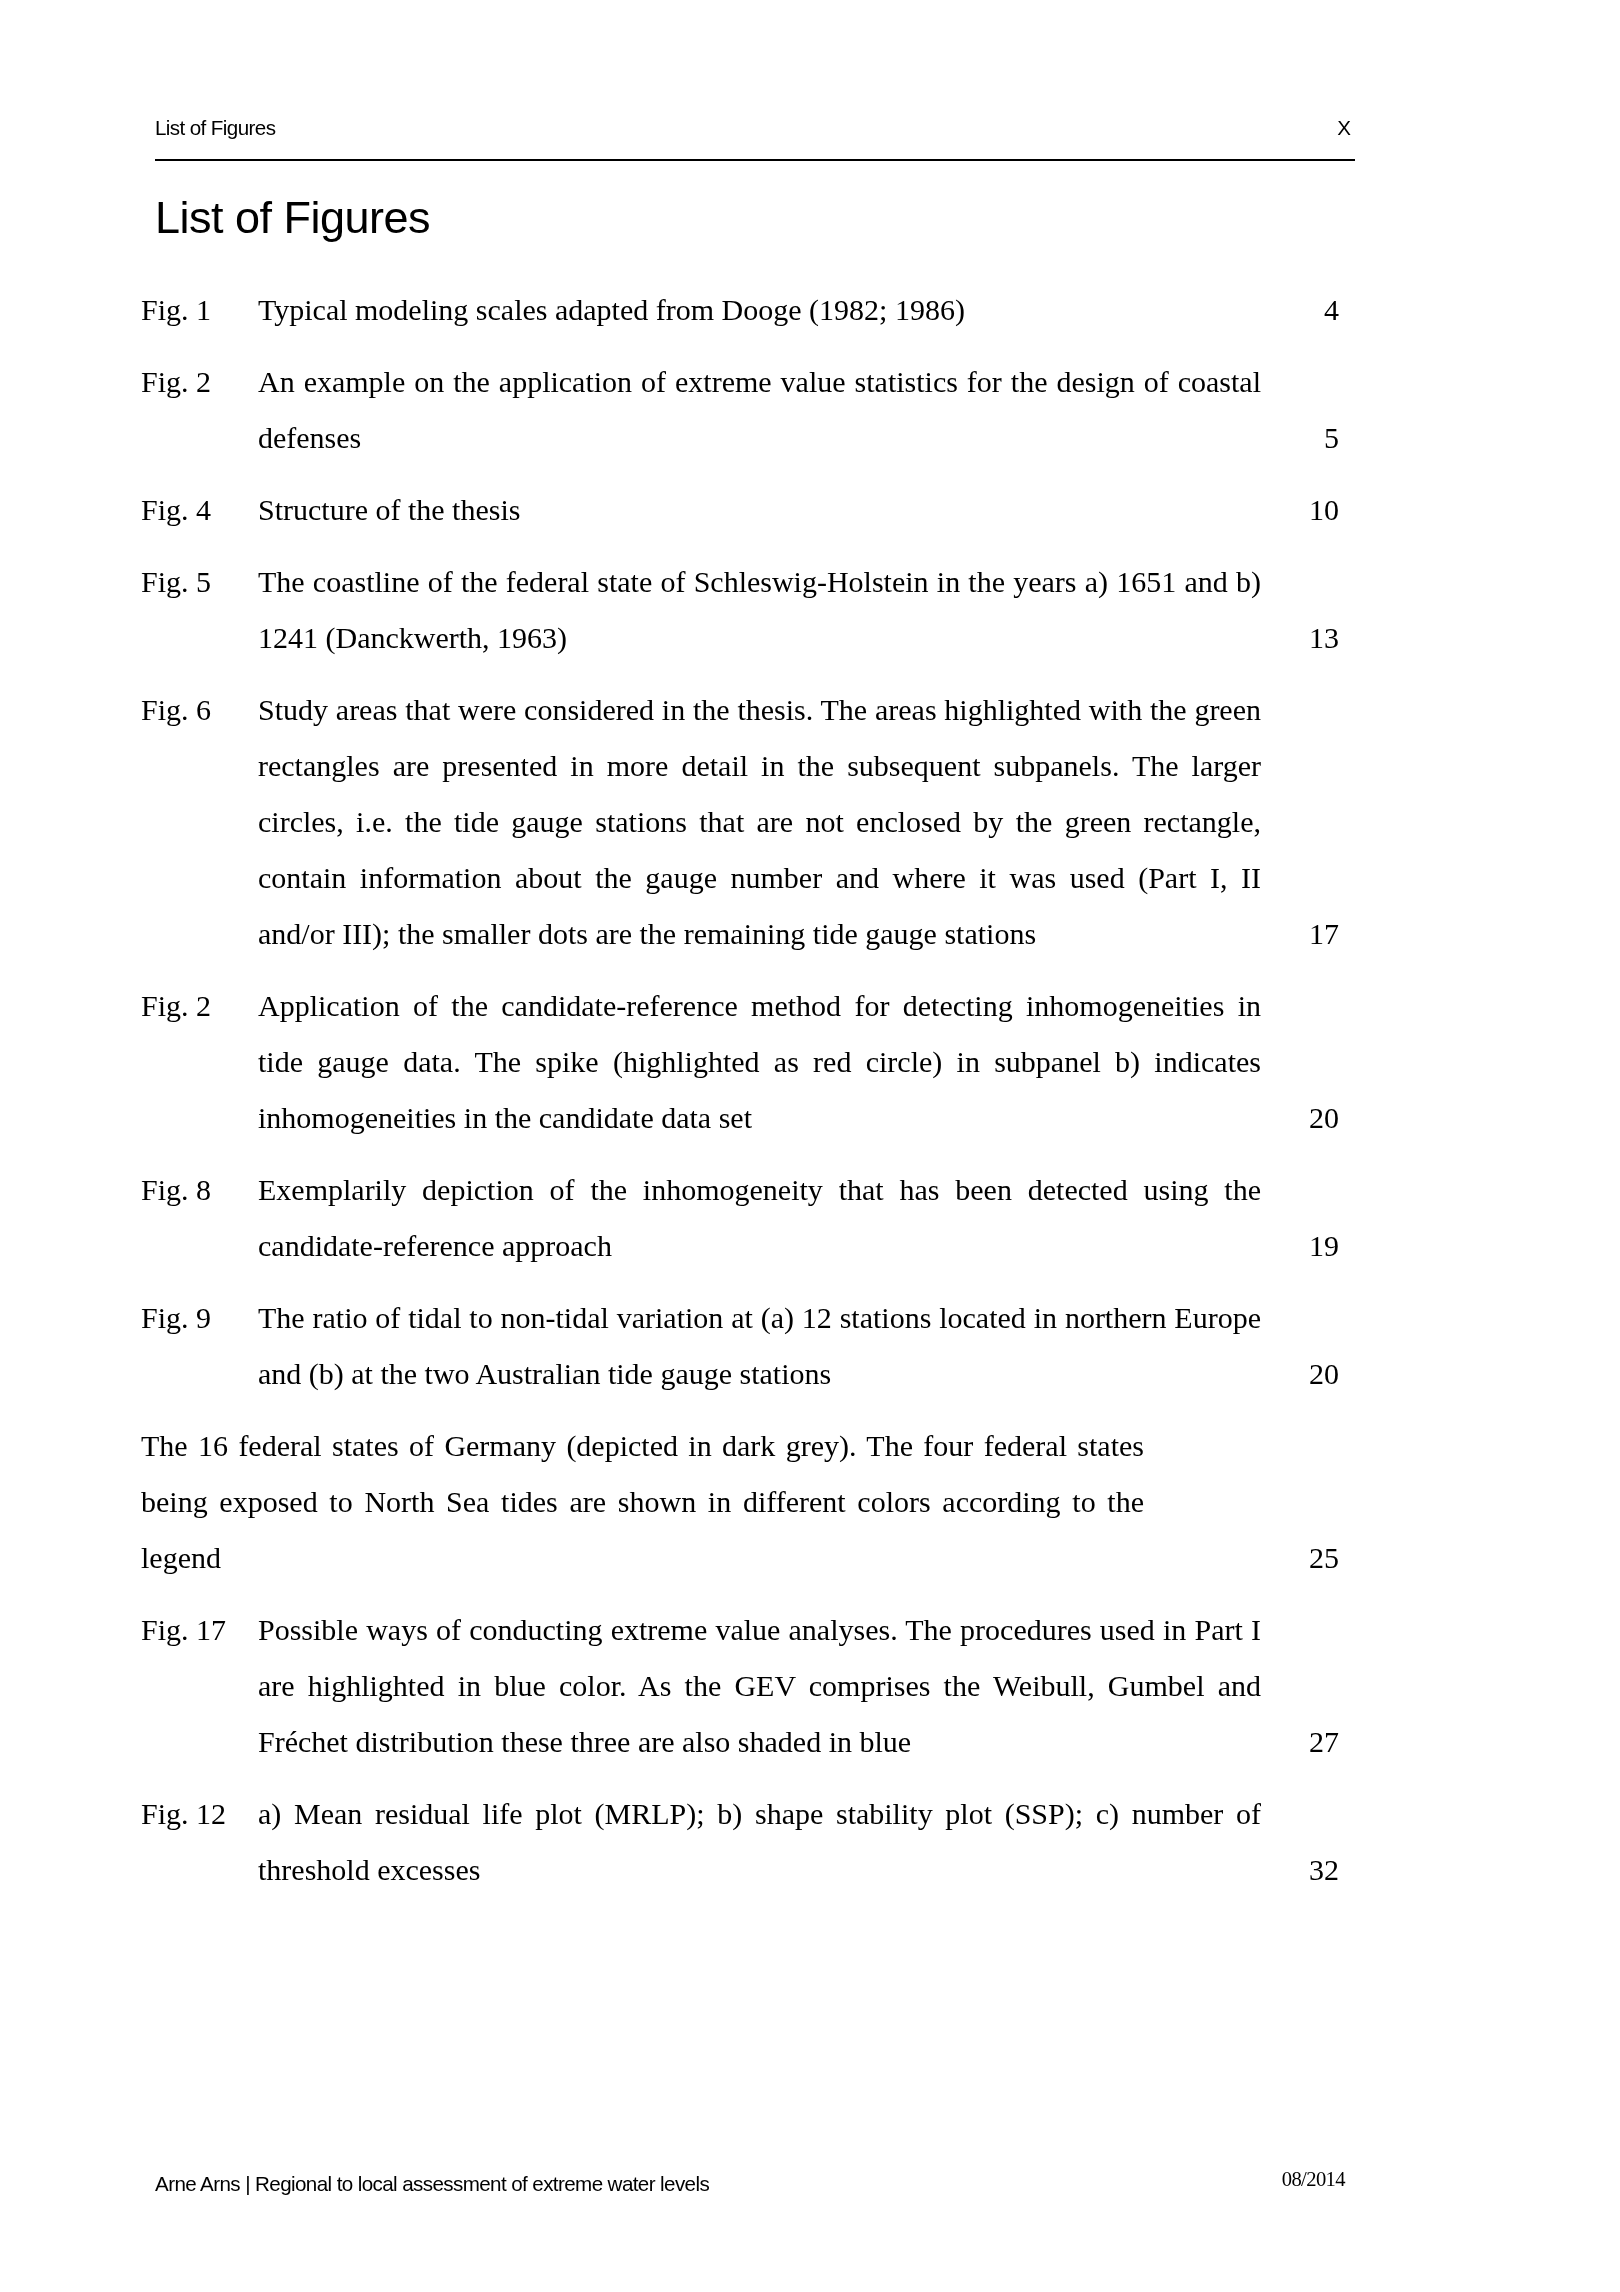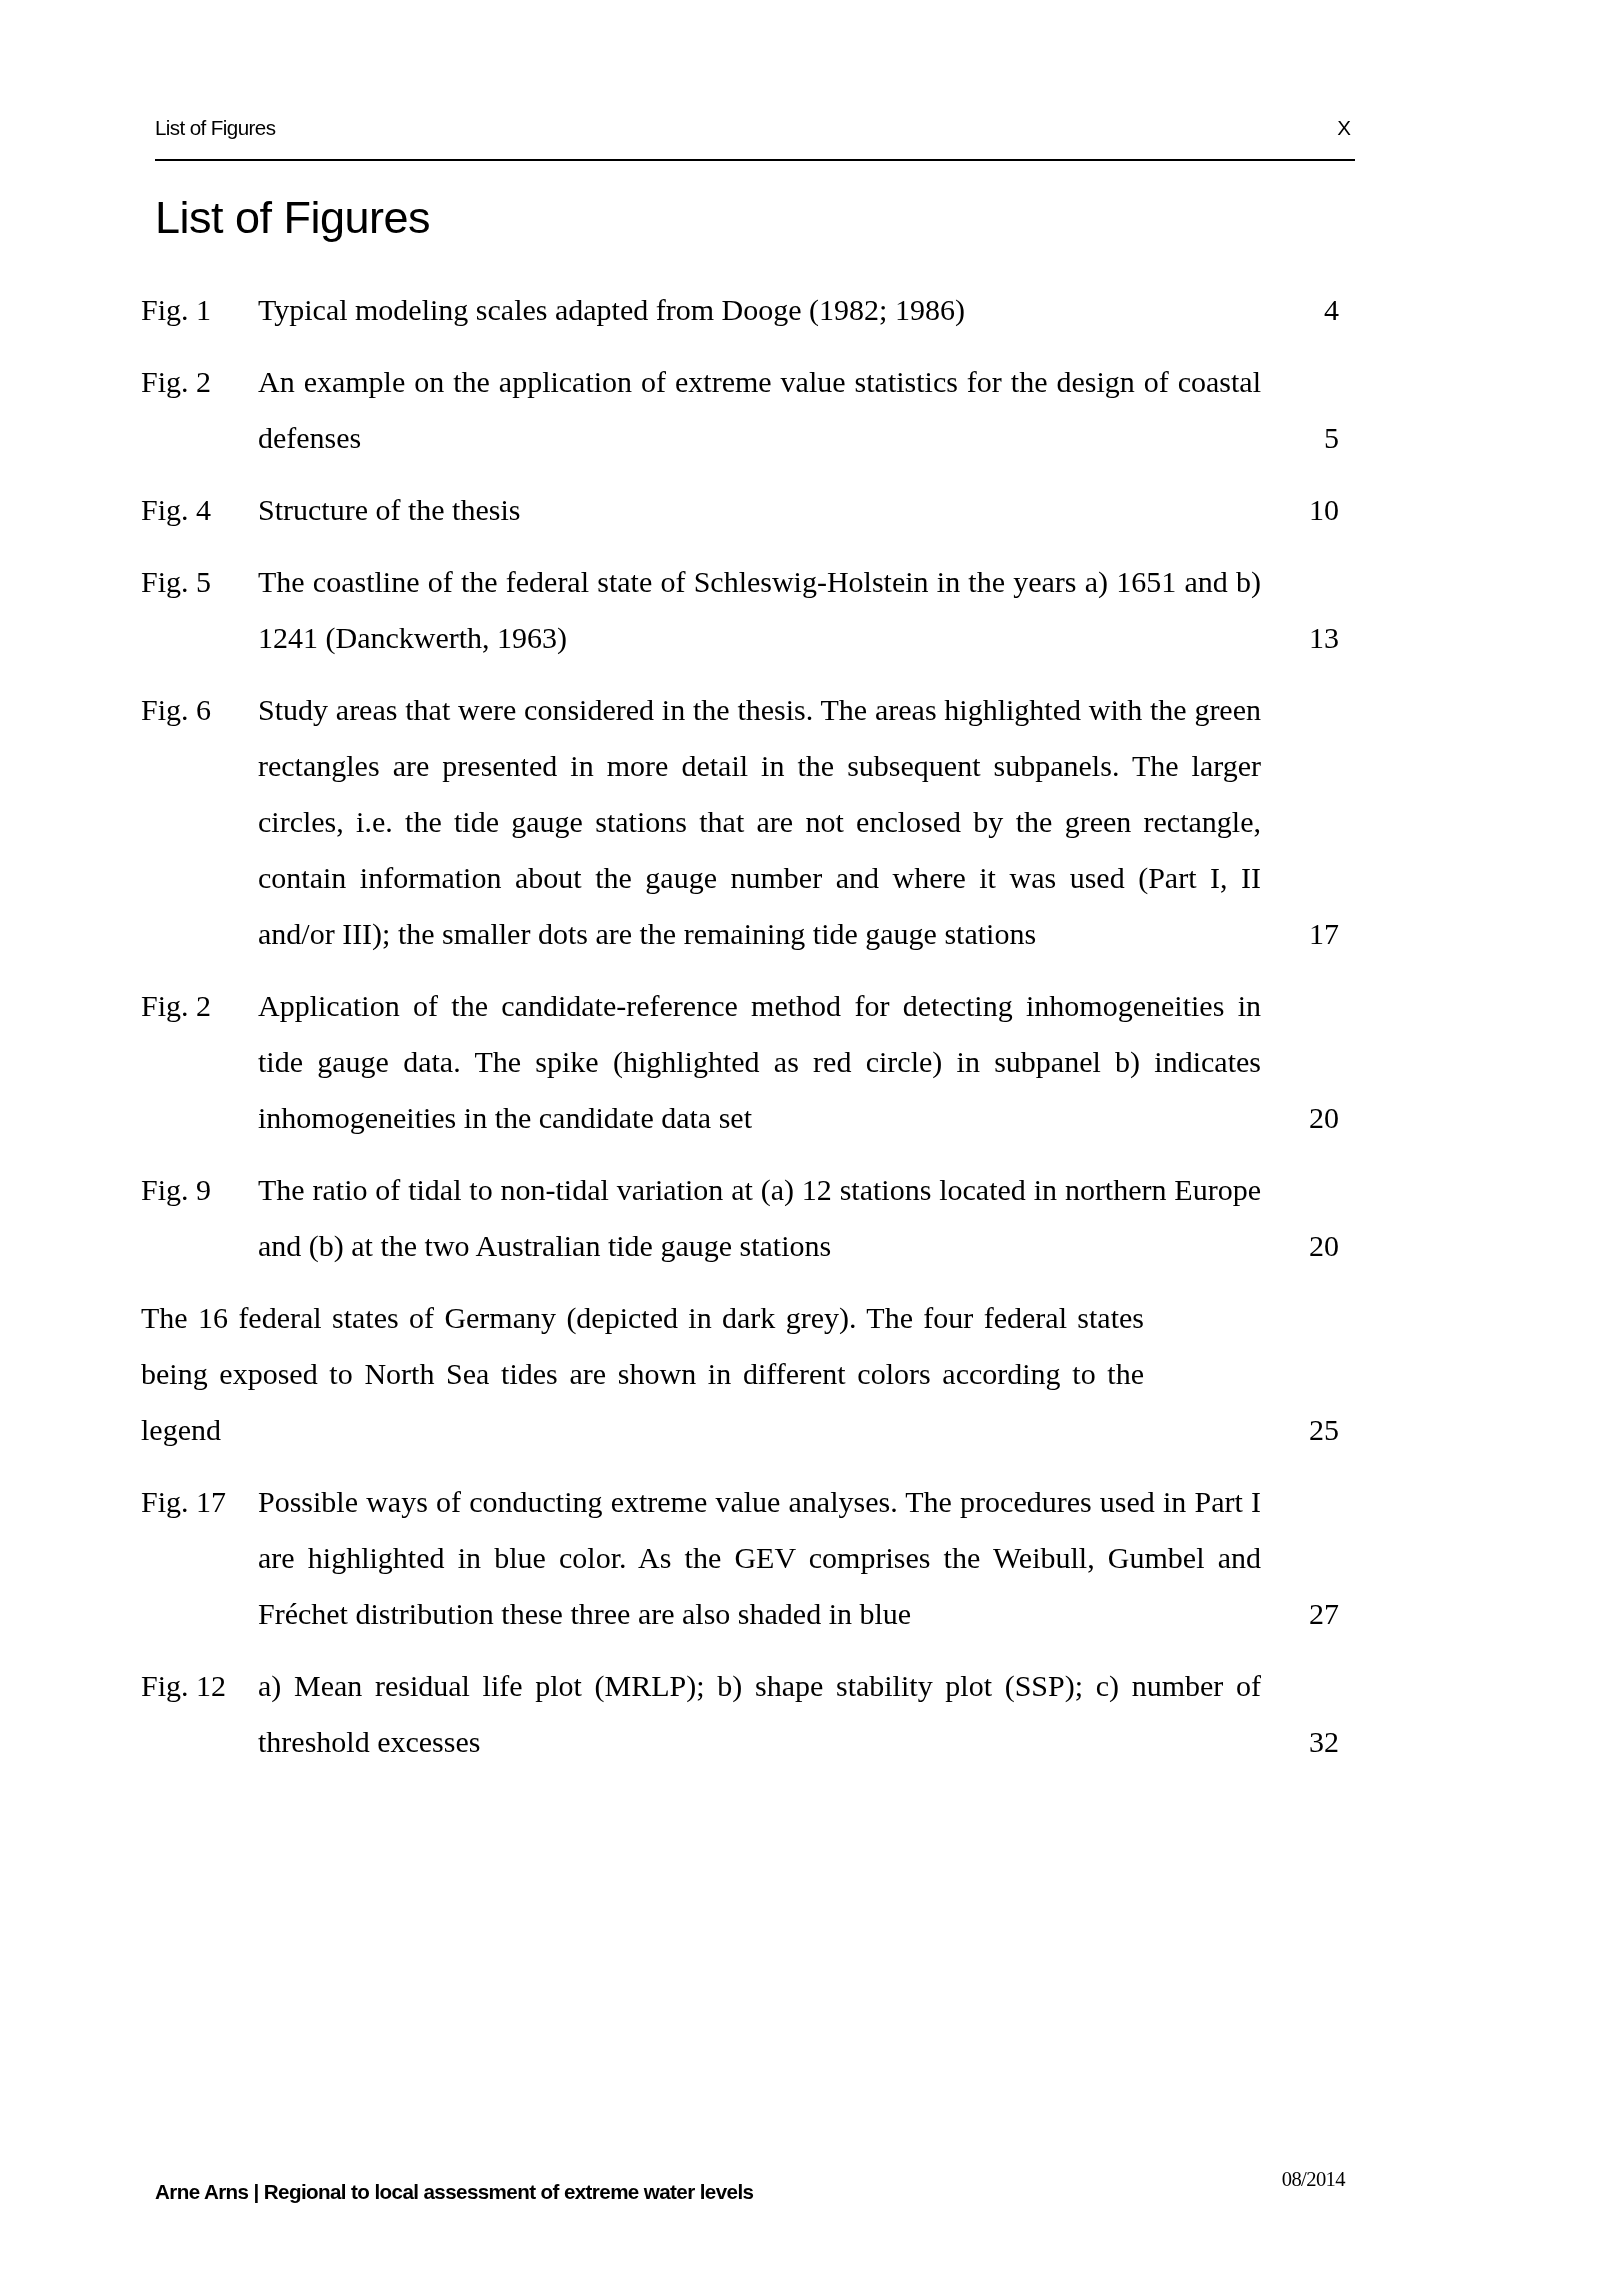--- a/index.html
+++ b/index.html
@@ -22,21 +22,21 @@
     font-family: "Liberation Serif", serif; font-size: 30px; line-height: 56px;
   }
   .fig-entry { position: relative; display: flex; margin-bottom: 16px; }
   .fig-label { width: 117px; flex: 0 0 117px; white-space: nowrap; }
   .fig-text { width: 1003px; flex: 0 0 1003px; text-align: justify; }
   .fig-page { position: absolute; right: 0; bottom: 0; text-align: right; }
   .page-footer {
     position: absolute; left: 155px; top: 2168px; width: 1198px;
     font-family: "Liberation Sans", sans-serif; font-size: 20.6px; letter-spacing: -0.6px;
   }
-  .page-footer .ftr-left { position: absolute; left: 0; top: 12px; font-weight: bold; }
+  .page-footer .ftr-left { position: absolute; left: 0; top: 4px; }
   .page-footer .ftr-right { position: absolute; right: 8px; top: 0; font-family: Liberation Serif, serif; }
 </style>
 </head>
 <body>
 
 <div class="page-header">
   <span class="hdr-left">List of Figures</span>
   <span class="hdr-right">X</span>
 </div>
 
@@ -67,20 +67,25 @@
     <span class="fig-label">Fig. 6</span>
     <span class="fig-text">Study areas that were considered in the thesis. The areas highlighted with the green rectangles are presented in more detail in the subsequent subpanels. The larger circles, i.e. the tide gauge stations that are not enclosed by the green rectangle, contain information about the gauge number and where it was used (Part I, II and/or III); the smaller dots are the remaining tide gauge stations</span>
     <span class="fig-page">17</span>
   </div>
   <div class="fig-entry">
     <span class="fig-label">Fig. 2</span>
     <span class="fig-text">Application of the candidate-reference method for detecting inhomogeneities in tide gauge data. The spike (highlighted as red circle) in subpanel b) indicates inhomogeneities in the candidate data set</span>
     <span class="fig-page">20</span>
   </div>
   <div class="fig-entry">
+    <span class="fig-label">Fig. 8</span>
+    <span class="fig-text">Exemplarily depiction of the inhomogeneity that has been detected using the candidate-reference approach</span>
+    <span class="fig-page">19</span>
+  </div>
+  <div class="fig-entry">
     <span class="fig-label">Fig. 9</span>
     <span class="fig-text">The ratio of tidal to non-tidal variation at (a) 12 stations located in northern Europe and (b) at the two Australian tide gauge stations</span>
     <span class="fig-page">20</span>
   </div>
   <div class="fig-entry">
     <span class="fig-text">The 16 federal states of Germany (depicted in dark grey). The four federal states being exposed to North Sea tides are shown in different colors according to the legend</span>
     <span class="fig-page">25</span>
   </div>
   <div class="fig-entry">
     <span class="fig-label">Fig. 17</span>

